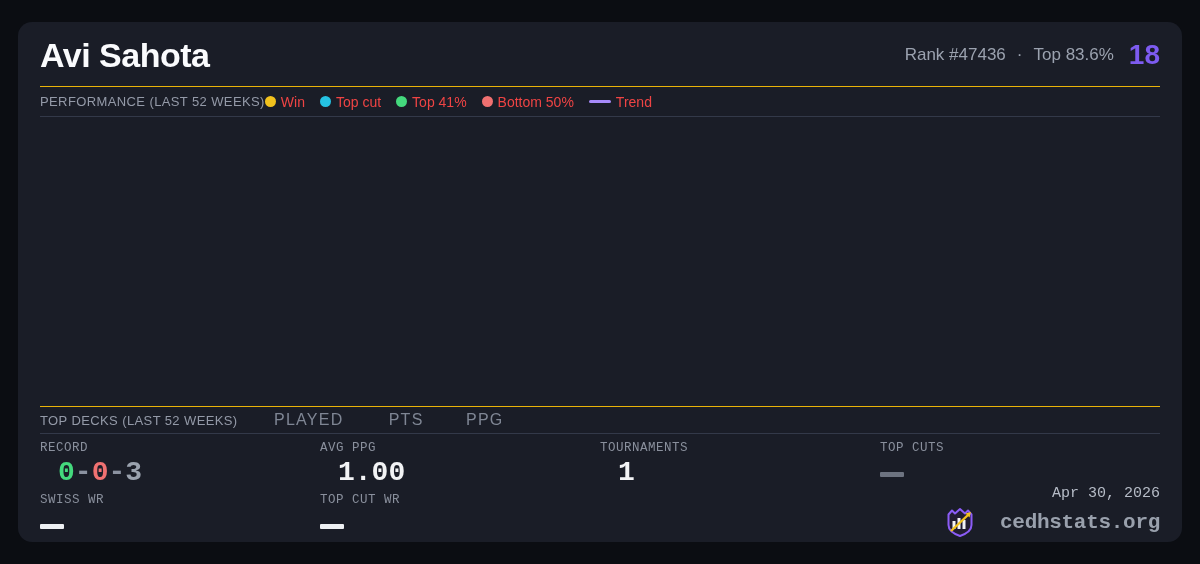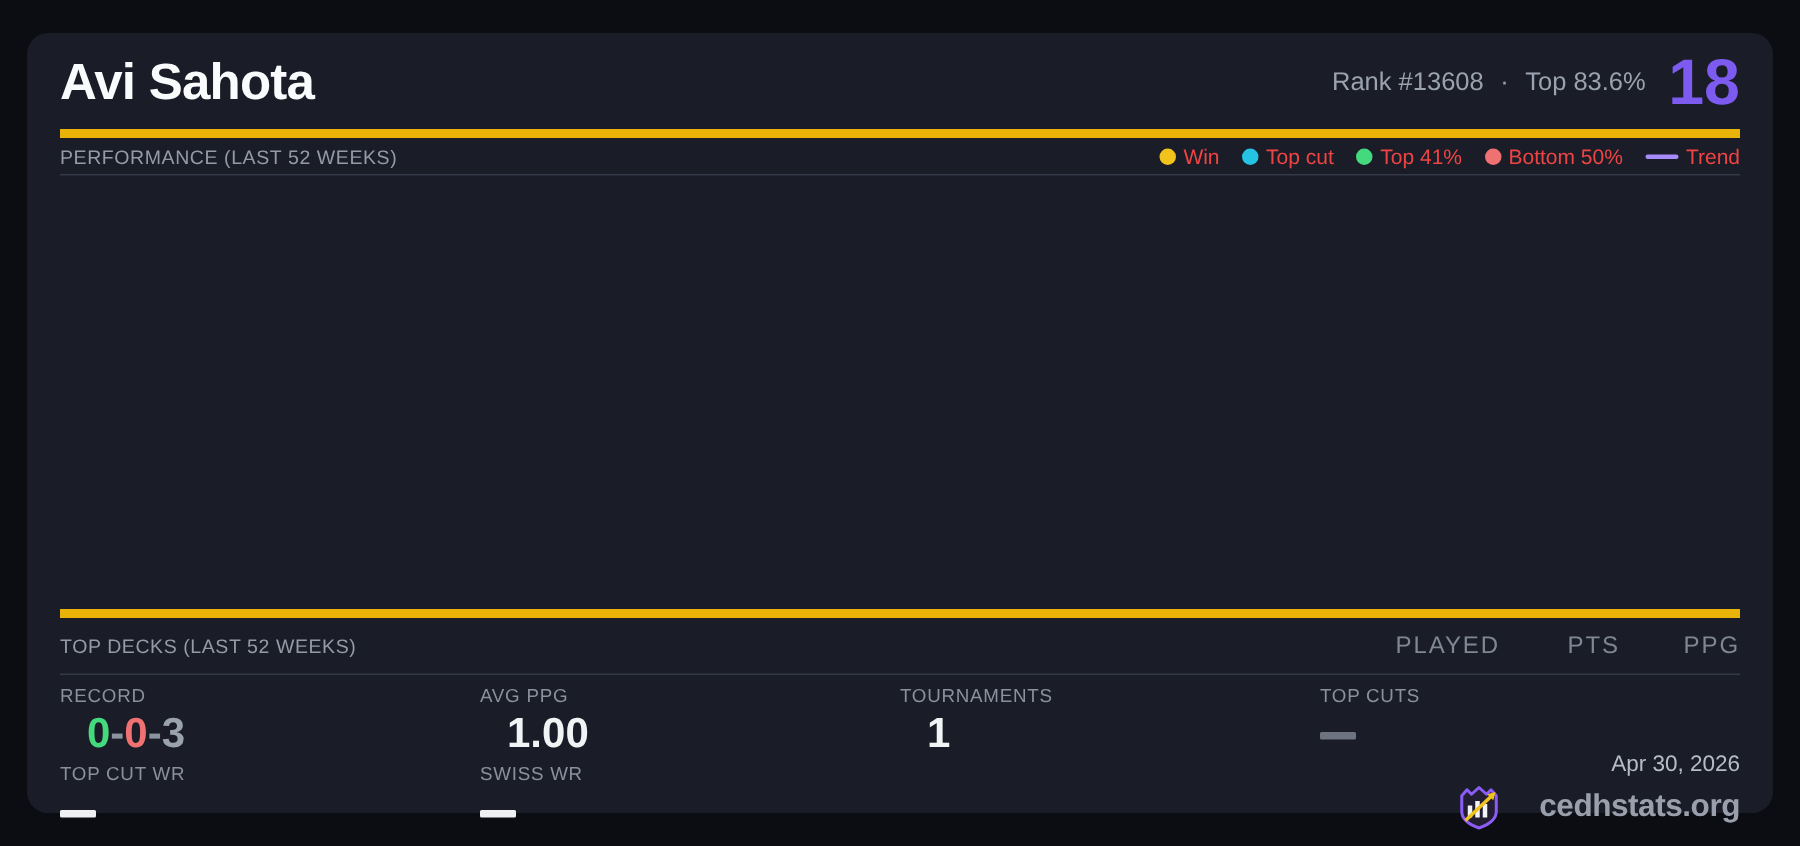--- a/index.html
+++ b/index.html
@@ -25,31 +25,31 @@
     padding-top:2px; box-sizing:border-box;
   }
   .player-name {
     margin:0;
     font-size:34px; font-weight:800; letter-spacing:-0.5px;
     color:#fafbfd;
   }
   .rank-area { display:flex; align-items:center; gap:9px; }
   .rank-text { font-size:17px; color:#9ba2af; }
   .rank-sep  { font-size:17px; color:#9ba2af; padding:0 2px; }
-  .score-big { font-size:43px; font-weight:800; color:#7d5bf0; line-height:1; margin-left:6px; }
+  .score-big { font-size:28px; font-weight:800; color:#7d5bf0; line-height:1; margin-left:6px; }
 
   
   .section-row {
-    display:flex; justify-content:space-between; align-items:center;
-    border-top:6px solid #eab308;
+    display:flex; justify-content:flex-start; align-items:center;
+    border-top:1px solid #eab308;
     border-bottom:1px solid #333949;
     box-sizing:border-box;
   }
   .perf-row  { height:31px; }
-  .decks-row { height:44px; }
+  .decks-row { height:28px;gap:26px; }
   .section-title {
     font-size:13px; color:#949aa8; letter-spacing:0.03em;
   }
   .legend { display:flex; align-items:center; gap:15px; }
   .legend-item { display:flex; align-items:center; gap:5px; }
   .legend-dot { width:11px; height:11px; border-radius:50%; }
   .legend-line { width:22px; height:3px; border-radius:2px; }
   .legend-label { font-size:14px; color:#ef4444; }
 
   
@@ -61,20 +61,21 @@
     width:80px; text-align:right;
     font-size:16px; color:#7f8694; letter-spacing:0.08em;
   }
 
   
   .stats-grid {
     display:grid;
     grid-template-columns:repeat(4,1fr);
     grid-template-rows:52px 56px;
     padding-top:7px;
+    font-family:Liberation Mono, monospace;
   }
   .stat-label { font-size:12.5px; color:#8a909d; letter-spacing:0.04em; }
   .stat-value { font-size:28px; font-weight:700; color:#f2f3f5; margin-top:3px; line-height:1.1;margin-left:18px; }
   .muted-value { color:#8b92a0; }
   .rec-win  { color:#44d97d; }
   .rec-loss { color:#f07171; }
   .rec-draw { color:#9aa2ae; }
   .rec-sep  { color:#8b92a0; }
   .dash { width:24px; height:5px; border-radius:1px; margin-top:17px; }
   .dash-gray  { background:#6d7380; }
@@ -93,21 +94,21 @@
   .brand-logo { width:32px; height:32px; }
 </style>
 </head>
 <body>
 
 <div class="card">
 
   <div class="card-header">
     <h1 class="player-name">Avi Sahota</h1>
     <div class="rank-area">
-      <span class="rank-text">Rank #13608</span>
+      <span class="rank-text">Rank #47436</span>
       <span class="rank-sep">·</span>
       <span class="rank-text">Top 83.6%</span>
       <span class="score-big">18</span>
     </div>
   </div>
 
   <div class="section-row perf-row">
     <span class="section-title">PERFORMANCE (LAST 52 WEEKS)</span>
     <div class="legend">
       <span class="legend-item">
@@ -163,26 +164,26 @@
       <div class="stat-value">1</div>
     </div>
 
 
     <div class="stat">
       <div class="stat-label">TOP CUTS</div>
       <div class="dash dash-gray" aria-label="—"></div>
     </div>
 
     <div class="stat">
+      <div class="stat-label">SWISS WR</div>
+      <div class="dash dash-white" aria-label="—"></div>
+    </div>
+
+    <div class="stat">
       <div class="stat-label">TOP CUT WR</div>
-      <div class="dash dash-white" aria-label="—"></div>
-    </div>
-
-    <div class="stat">
-      <div class="stat-label">SWISS WR</div>
       <div class="dash dash-white" aria-label="—"></div>
     </div>
 
     <div class="footer-cell">
       <span class="footer-date">Apr 30, 2026</span>
       <span class="brand-row">
         <svg class="brand-logo" viewBox="0 0 32 32">
           <path d="M4.5 8.5 L8 4.5 L11 7.5 L16 3 L21 7.5 L24 4.5 L27.5 8.5 L27.5 19 Q27.5 26 16 30 Q4.5 26 4.5 19 Z" fill="#221d31" stroke="#8b5cf6" stroke-width="2" stroke-linejoin="round"></path>
           <rect x="8.5" y="15" width="3" height="8" fill="#f3f4f6"></rect>
           <rect x="13.5" y="12" width="3" height="11" fill="#f3f4f6"></rect>

